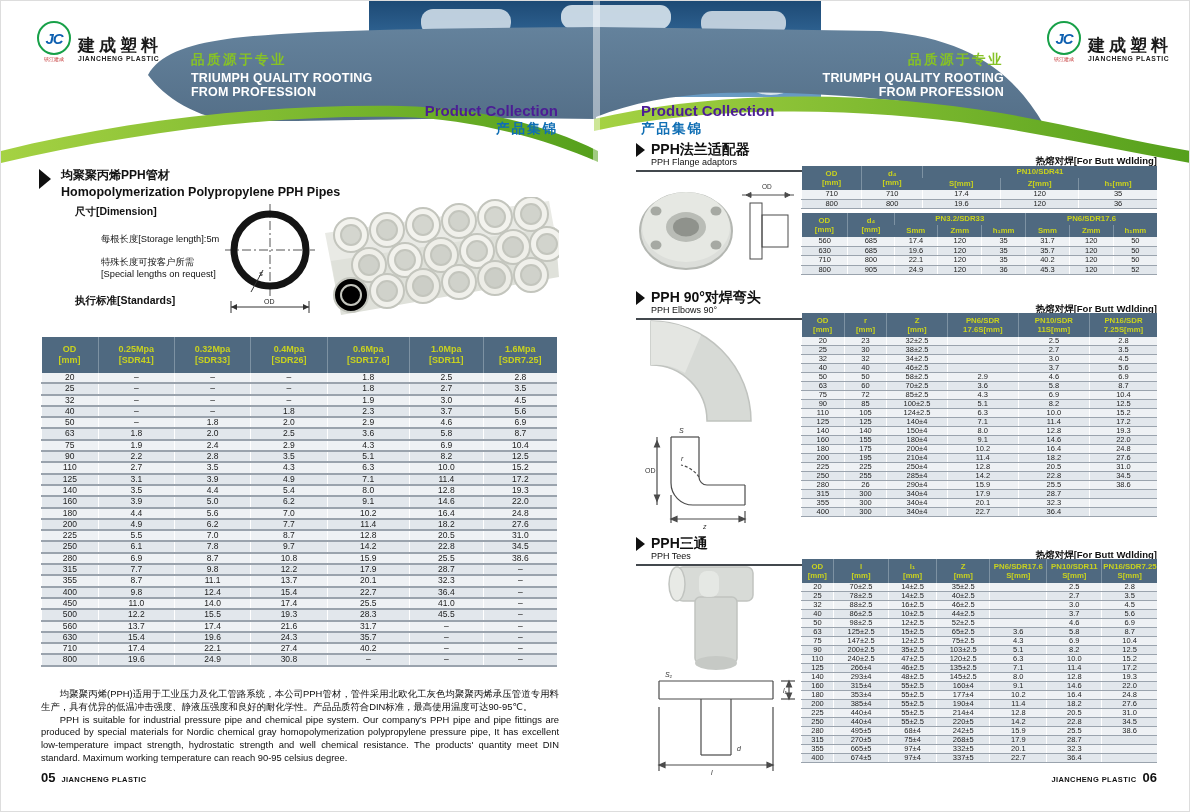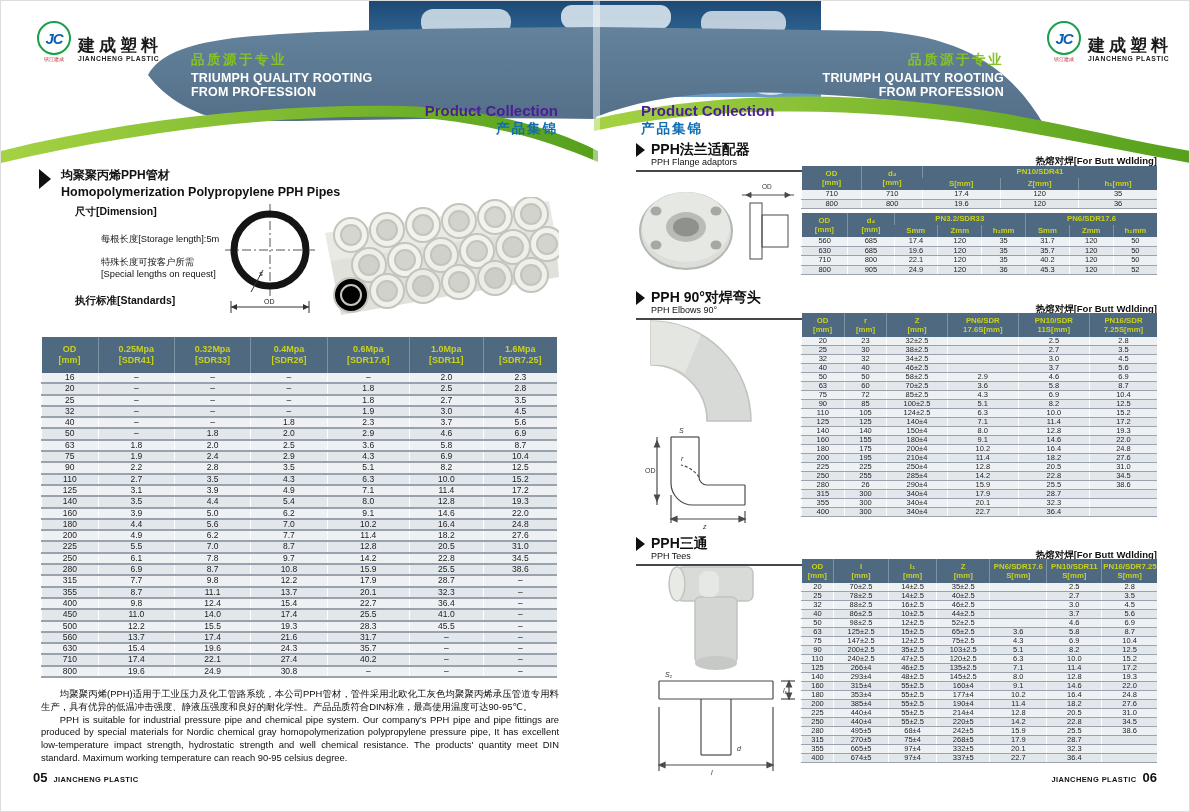--- a/index.html
+++ b/index.html
@@ -60,21 +60,21 @@
   .t-sm th.grp{padding:1.5px 1px;line-height:8.5px}
   .t-sm th.sub{padding:1.5px 1px;line-height:8.5px}
   .t-sm td{font-size:7.5px;line-height:8px;height:8px;padding:0 1px;border-bottom:1.6px solid #9aa3ad}
   .t-fl td{height:8.6px}
   
   .desc{position:absolute;left:40px;top:687px;width:518px;font-size:9.4px;line-height:1.36;
         text-align:justify;color:#0d0d0d}
   .desc p{margin:0;text-indent:2em}
   
   .foot{position:absolute;top:769px;display:flex;align-items:baseline;gap:6px;z-index:4}
-  .foot.l{left:32px}.foot.r{left:960px;width:196px;justify-content:flex-end}
+  .foot.l{left:40px}.foot.r{left:960px;width:196px;justify-content:flex-end}
   .pgnum{font-size:13px;font-weight:bold;color:#111}
   .fbrand{font-size:7.5px;font-weight:bold;letter-spacing:.4px;color:#111}
   
   .gfx{position:absolute;z-index:2}
   svg text{font-family:"Liberation Sans","DejaVu Sans",sans-serif}
 </style>
 </head>
 <body>
 
 <div class="sheet">
@@ -271,29 +271,20 @@
             <th>0.6Mpa
 [SDR17.6]</th>
             <th>1.0Mpa
 [SDR11]</th>
             <th>1.6Mpa
 [SDR7.25]</th>
           </tr>
         </thead>
         <tbody>
           <tr>
-            <td>16</td>
-            <td>–</td>
-            <td>–</td>
-            <td>–</td>
-            <td>–</td>
-            <td>2.0</td>
-            <td>2.3</td>
-          </tr>
-          <tr>
             <td>20</td>
             <td>–</td>
             <td>–</td>
             <td>–</td>
             <td>1.8</td>
             <td>2.5</td>
             <td>2.8</td>
           </tr>
           <tr>
             <td>25</td>

